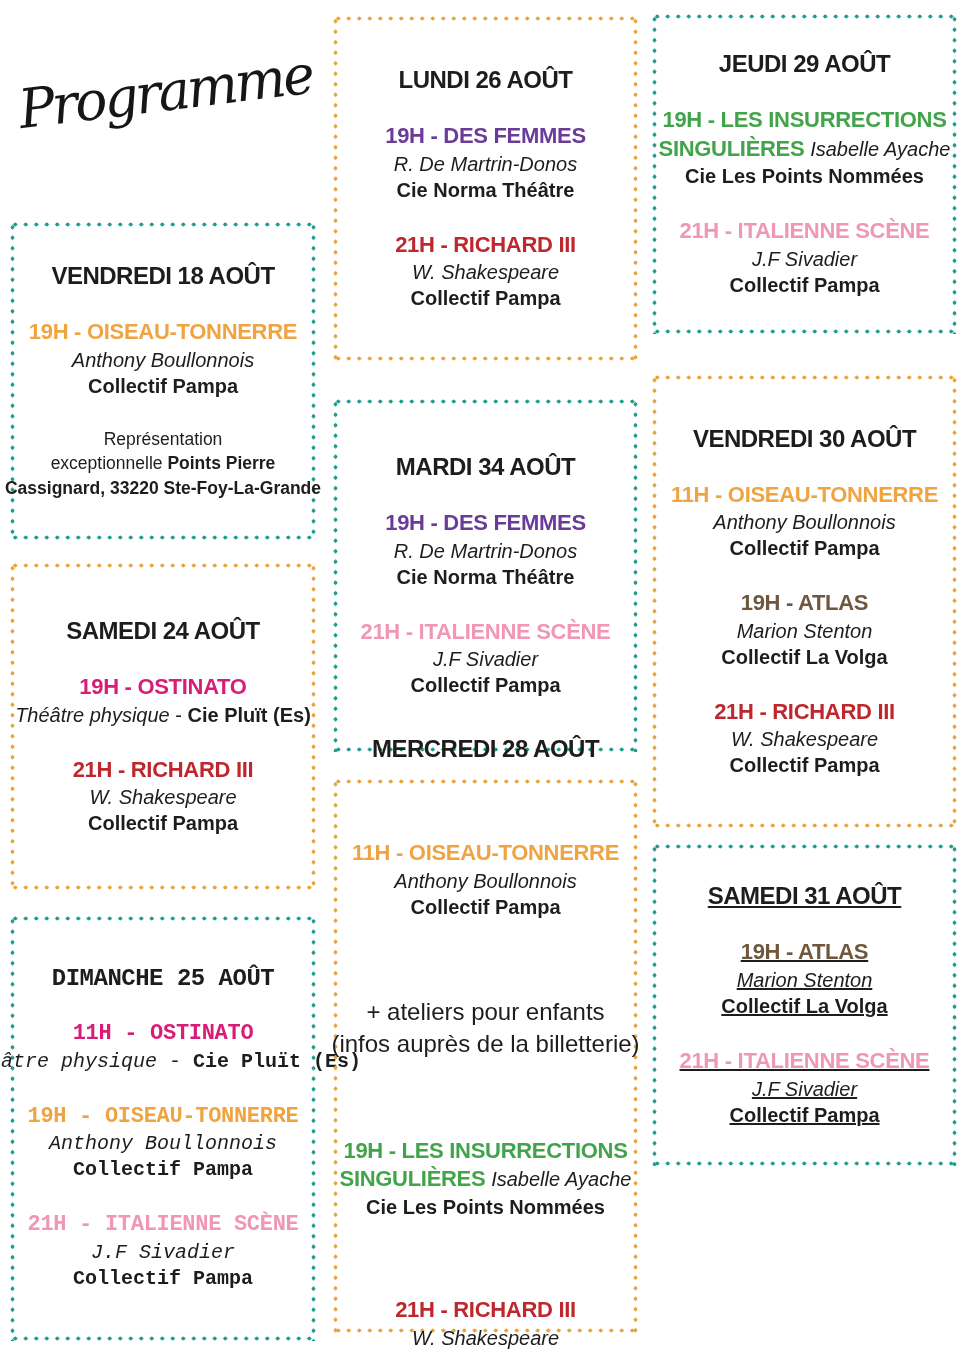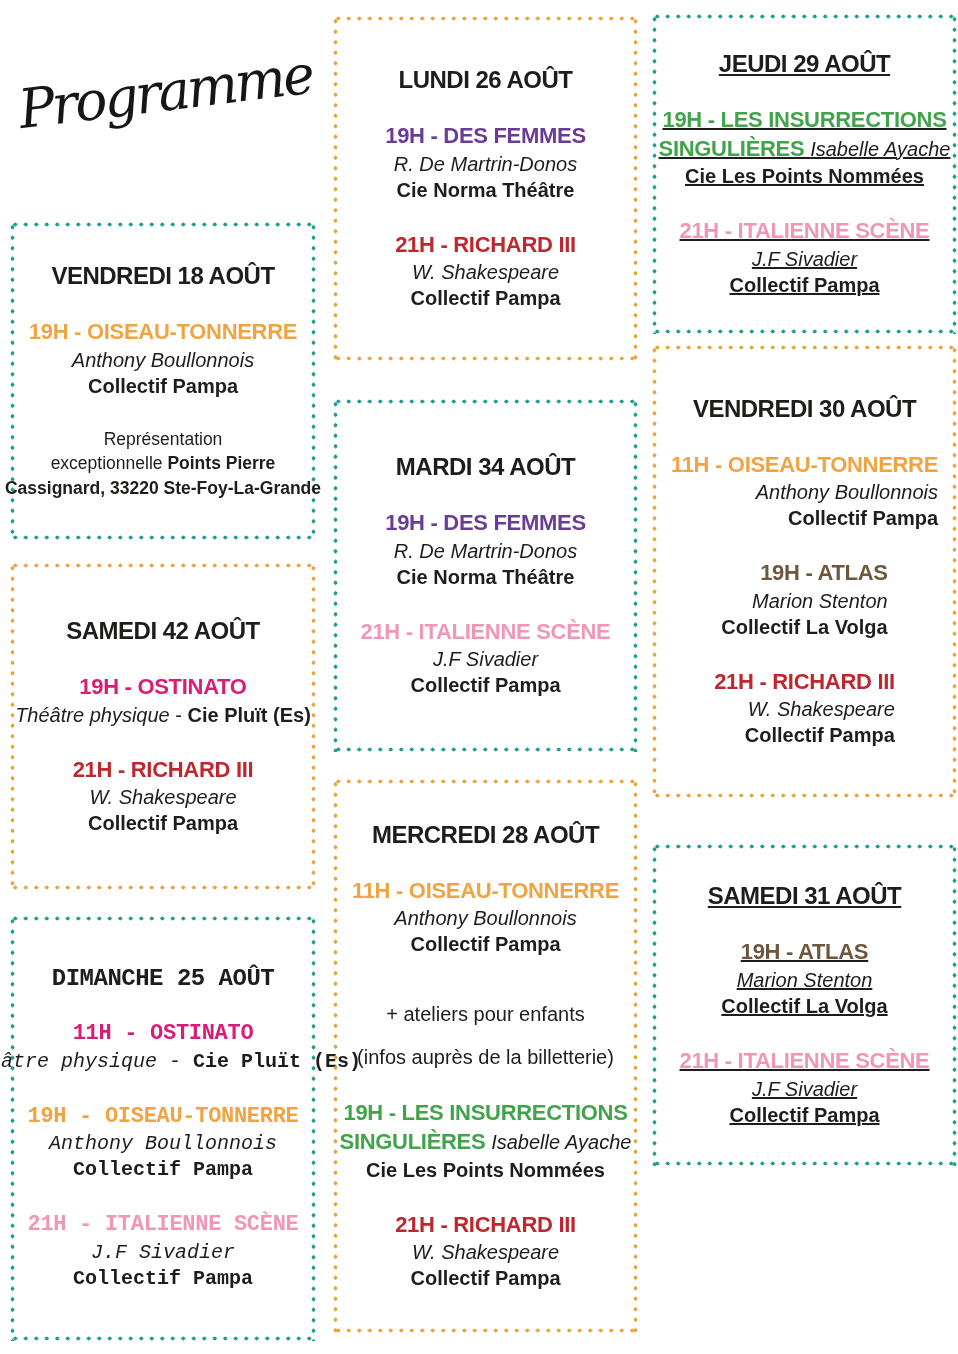--- a/index.html
+++ b/index.html
@@ -53,23 +53,23 @@
     background-repeat: repeat-x, repeat-x, repeat-y, repeat-y;
   }
   .border-teal   { --dot: #1E9C90; }
   .border-orange { --dot: #E9A33C; }
 
   #box-vendredi-23 { left: 10px;  top: 222px; width: 306px; height: 318px; }
   #box-samedi-24   { left: 10px;  top: 563px; width: 306px; height: 327px; }
   #box-dimanche-25 { left: 10px;  top: 916px; width: 306px; height: 425px; font-family: Liberation Mono, monospace; }
   #box-lundi-26    { left: 333px; top: 16px;  width: 305px; height: 345px; }
   #box-mardi-27    { left: 333px; top: 399px; width: 305px; height: 353px; }
-  #box-mercredi-28 { left: 333px; top: 779px; width: 305px; height: 554px; }
-  #box-jeudi-29    { left: 652px; top: 14px;  width: 305px; height: 320px; text-decoration: underline; }
-  #box-vendredi-30 { left: 652px; top: 345px; width: 305px; height: 453px; text-align: right; }
+  #box-mercredi-28 { left: 333px; top: 779px; width: 305px; height: 554px; gap: 48px; }
+  #box-jeudi-29    { left: 652px; top: 14px;  width: 305px; height: 320px; }
+  #box-vendredi-30 { left: 652px; top: 375px; width: 305px; height: 453px; }
   #box-samedi-31   { left: 652px; top: 844px; width: 305px; height: 322px; text-decoration: underline; }
 
   .day-title {
     font-size: 24px;
     font-weight: 700;
     letter-spacing: -0.5px;
     color: #1d1d1b;
     margin: 0 0 28px 0;
   }
   .event, .note, .note-small { margin-bottom: 28px; }
@@ -78,21 +78,21 @@
   .line {
     white-space: nowrap;
     line-height: 1.3;
     font-size: 20px;
   }
   .seg-title  { font-weight: 700; font-size: 22px; letter-spacing: -0.3px; }
   .seg-italic { font-style: italic; }
   .seg-bold   { font-weight: 700; }
   .seg-normal {}
 
-  .note .line { font-size: 20px; line-height: 1.35; margin-top: 16px; }
+  .note .line { font-size: 24px; line-height: 1.35; }
   .note-small .line { font-size: 17.5px; line-height: 1.4; }
 </style>
 </head>
 <body>
 
 <main class="poster">
   <div class="logo">Programme</div>
   <div id="boxes">
       <section class="box border-teal" id="box-vendredi-23" style="--dot: #1E9C90;">
         <h2 class="day-title">VENDREDI 18 AOÛT</h2>
@@ -101,21 +101,21 @@
           <div class="line"><span class="seg-italic">Anthony Boullonnois</span></div>
           <div class="line"><span class="seg-bold">Collectif Pampa</span></div>
         </div>
         <div class="note-small">
           <div class="line"><span class="seg-normal">Représentation</span></div>
           <div class="line"><span class="seg-normal">exceptionnelle </span><span class="seg-bold">Points Pierre</span></div>
           <div class="line"><span class="seg-bold">Cassignard, 33220 Ste-Foy-La-Grande</span></div>
         </div>
       </section>
       <section class="box border-orange" id="box-samedi-24" style="--dot: #E9A33C;">
-        <h2 class="day-title">SAMEDI 42 AOÛT</h2>
+        <h2 class="day-title">SAMEDI 24 AOÛT</h2>
         <div class="event">
           <div class="line"><span class="seg-title" style="color: rgb(217, 28, 120);">19H - OSTINATO</span></div>
           <div class="line"><span class="seg-italic">Théâtre physique</span><span class="seg-normal"> - </span><span class="seg-bold">Cie Pluït (Es)</span></div>
         </div>
         <div class="event">
           <div class="line"><span class="seg-title" style="color: rgb(190, 39, 45);">21H - RICHARD III</span></div>
           <div class="line"><span class="seg-italic">W. Shakespeare</span></div>
           <div class="line"><span class="seg-bold">Collectif Pampa</span></div>
         </div>
       </section>

